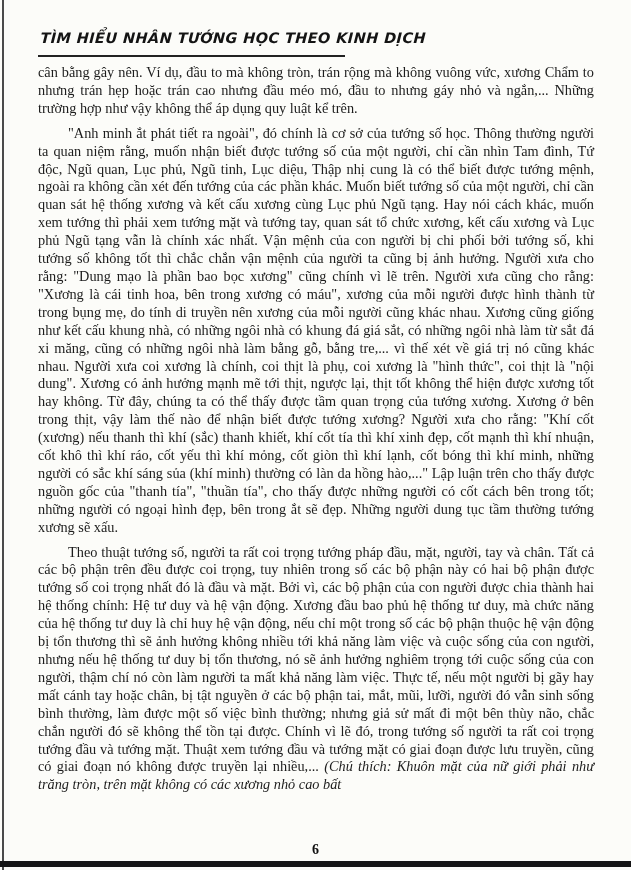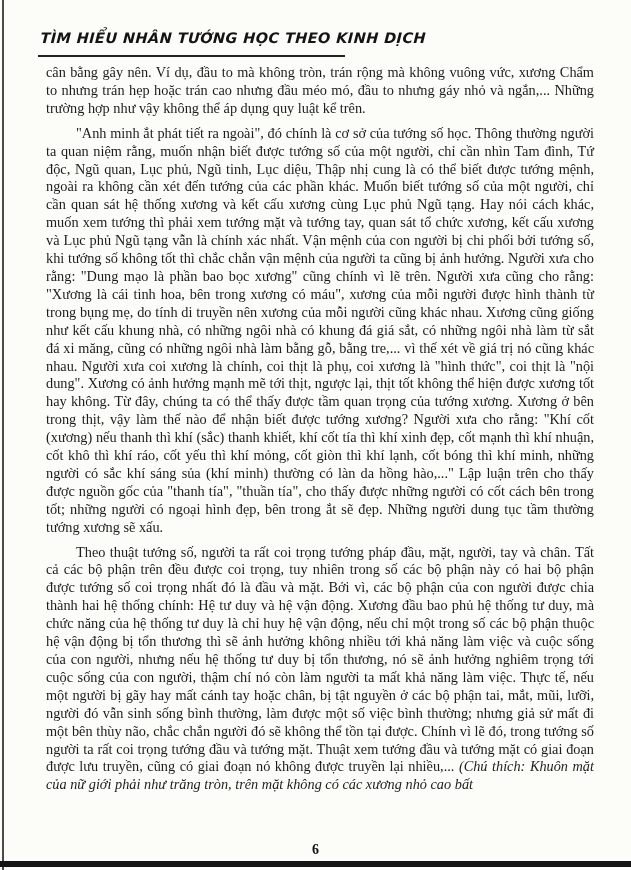--- a/index.html
+++ b/index.html
@@ -48,21 +48,21 @@
     background: #222;
   }
   
   .body-text {
     position: absolute;
     left: 38px; right: 37px; top: 64px;
     text-align: justify;
     font-size: 14.3px;
     line-height: 17.9px;
   }
-  .body-text p { margin: 0 0 7px 8px; }
+  .body-text p { margin: 0 0 7px 0; }
   .body-text p.indent { text-indent: 30px; }
   .body-text i { }
   
   .page-number {
     position: absolute;
     left: 0; right: 0; bottom: 12px;
     text-align: center;
     font-weight: bold;
     font-size: 14px;
     color: #111;

